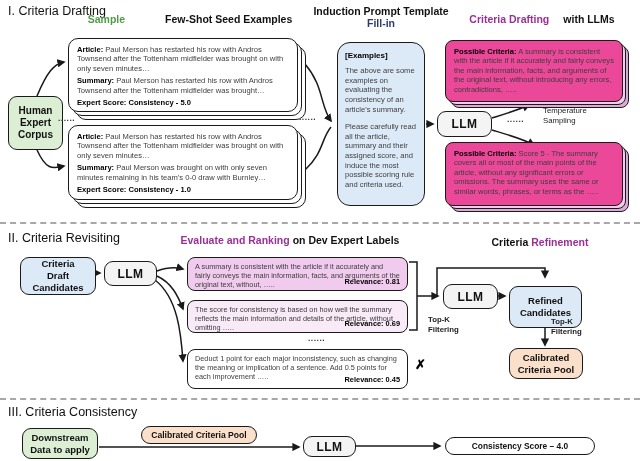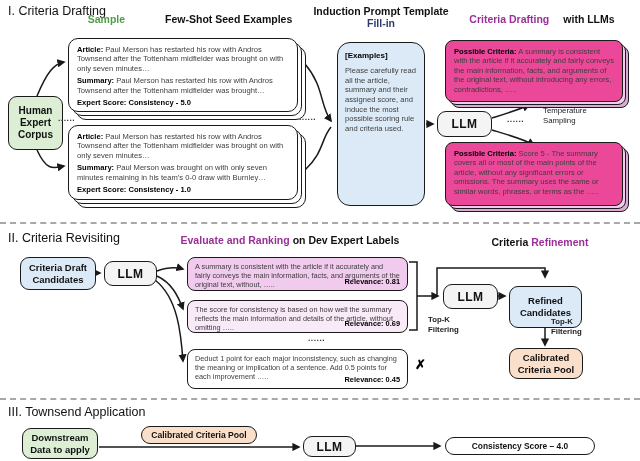--- a/index.html
+++ b/index.html
@@ -124,20 +124,21 @@
     <div class="layer l1"></div>
     <div class="main">
       <p class="cp"><b>Article:</b> <span>Paul Merson has restarted his row with Andros Townsend after the Tottenham midfielder was brought on with only seven minutes…</span></p>
       <p class="cp"><b>Summary:</b> <span>Paul Merson was brought on with only seven minutes remaining in his team's 0-0 draw with Burnley…</span></p>
       <p class="cp score">Expert Score: Consistency - 1.0</p>
     </div>
   </div>
 
   <div class="abs promptbox" style="left:337px;top:42px;width:88px;height:164px;">
     <div class="tag">[Examples]</div>
+    <p>The above are some examples on evaluating the consistency of an article's summary.</p>
     <p>Please carefully read all the article, summary and their assigned score, and induce the most possible scoring rule and criteria used.</p>
   </div>
 
   <div class="abs node gray llm" style="left:437px;top:111px;width:55px;height:26px;">LLM</div>
 
   <div class="abs dots" style="left:507px;top:114px;">......</div>
   <div class="abs slabel" style="left:543px;top:106px;">
     <div>Temperature</div>
     <div>Sampling</div>
   </div>
@@ -164,21 +165,21 @@
 
   <div class="abs col-head" style="left:180px;top:234px;width:220px;">
     <span class="acc-purple">Evaluate and Ranking</span>
     <span>on Dev Expert Labels</span>
   </div>
   <div class="abs col-head" style="left:470px;top:236px;width:140px;">
     <span>Criteria</span>
     <span class="acc-purple">Refinement</span>
   </div>
 
-  <div class="abs node blue" style="left:20px;top:257px;width:76px;height:33px;font-size:9.5px;line-height:1.25;padding:6px;">Criteria Draft Candidates</div>
+  <div class="abs node blue" style="left:20px;top:257px;width:76px;height:33px;font-size:9.5px;line-height:1.25;padding:18px;">Criteria Draft Candidates</div>
   <div class="abs node gray llm" style="left:104px;top:261px;width:53px;height:25px;">LLM</div>
 
   <div class="cand pink1" style="left:187px;top:257px;width:221px;height:34px;">
     <span>A summary is consistent with the article if it accurately and fairly conveys the main information, facts, and arguments of the original text, without, …..</span>
     <span class="rel">Relevance: 0.81</span>
   </div>
   <div class="cand pink2" style="left:187px;top:300px;width:221px;height:33px;">
     <span>The score for consistency is based on how well the summary reflects the main information and details of the article, without omitting …..</span>
     <span class="rel">Relevance: 0.69</span>
   </div>
@@ -199,20 +200,20 @@
 
   <div class="abs slabel b" style="left:551px;top:317px;">
     <div>Top-K</div>
     <div>Filtering</div>
   </div>
 
   <div class="abs node peach" style="left:509px;top:348px;width:74px;height:31px;font-size:9.5px;line-height:1.25;padding:2px;">Calibrated Criteria Pool</div>
 
   <div class="sep" style="top:398px;"></div>
 
-  <div class="abs sec-heading" style="left:8px;top:405px;">III. Townsend Application</div>
+  <div class="abs sec-heading" style="left:8px;top:405px;">III. Criteria Consistency</div>
 
   <div class="abs node green" style="left:22px;top:428px;width:76px;height:31px;font-size:9.5px;line-height:1.25;padding:2px;">Downstream Data to apply</div>
   <div class="abs node peach" style="left:141px;top:426px;width:116px;height:18px;font-size:8.6px;">Calibrated Criteria Pool</div>
   <div class="abs node gray llm" style="left:303px;top:436px;width:53px;height:21px;">LLM</div>
   <div class="abs node white" style="left:445px;top:437px;width:150px;height:18px;font-size:8.4px;">Consistency Score – 4.0</div>
 
 </div>
 
 </body></html>

